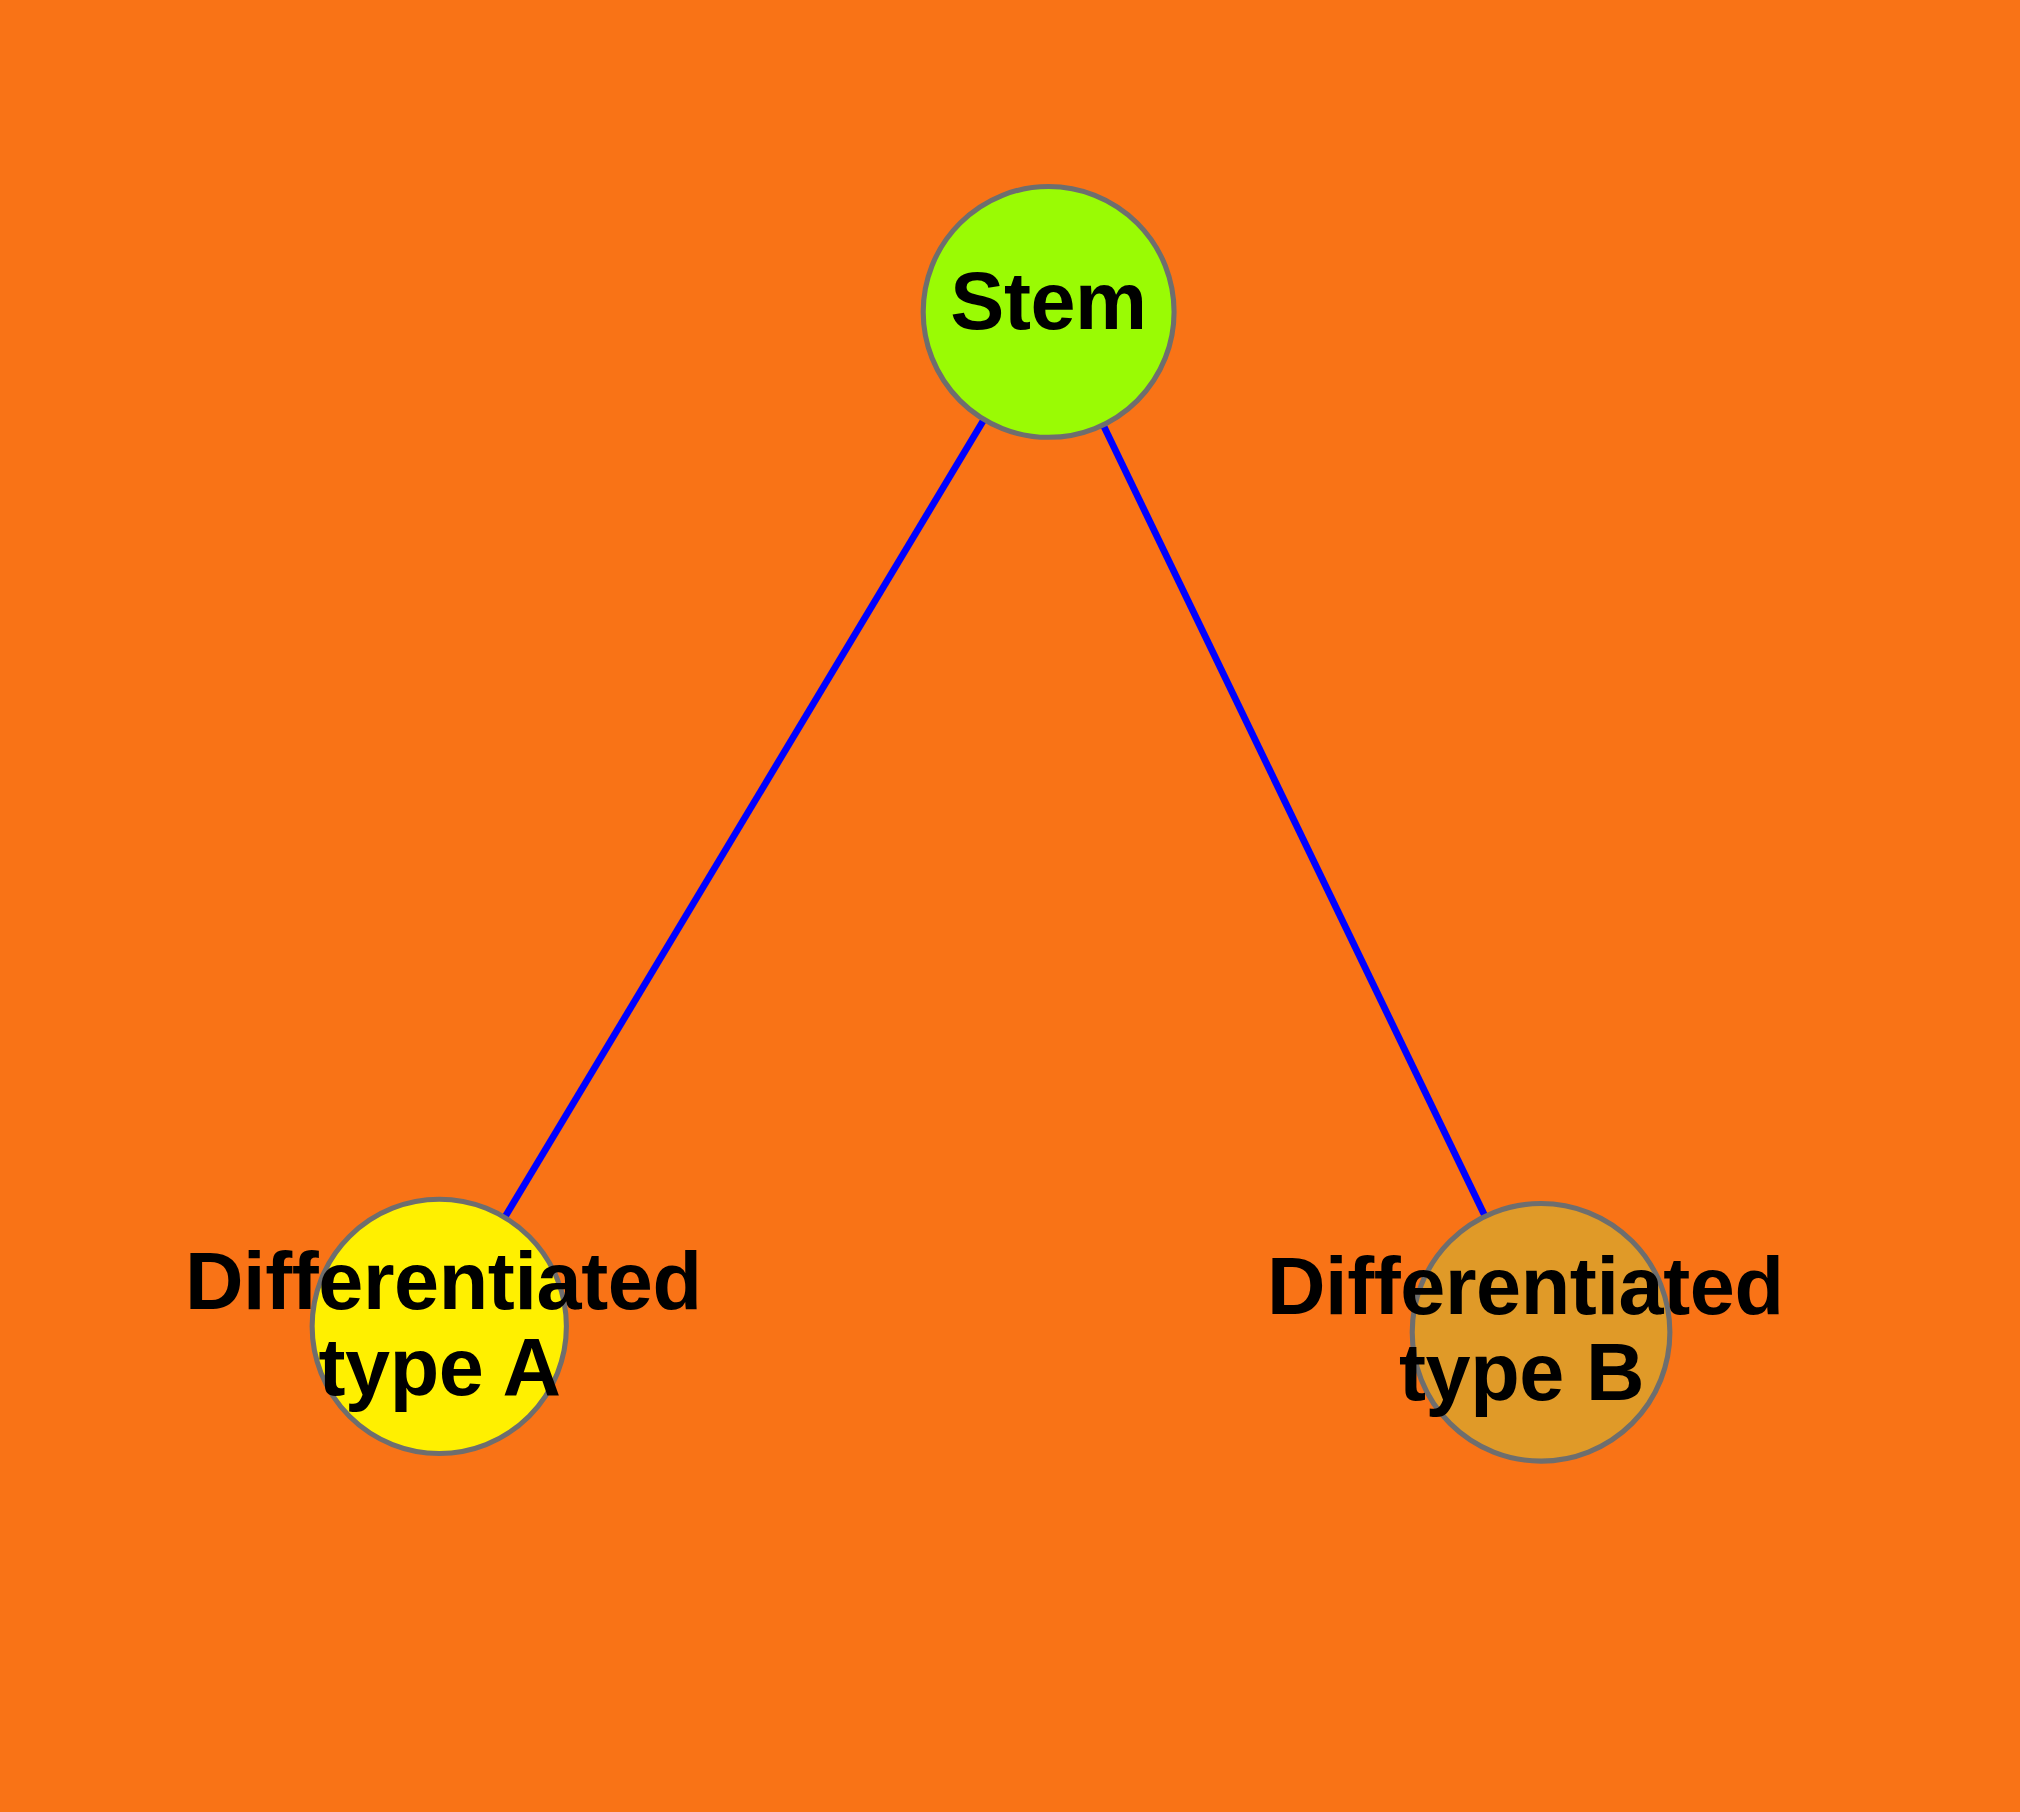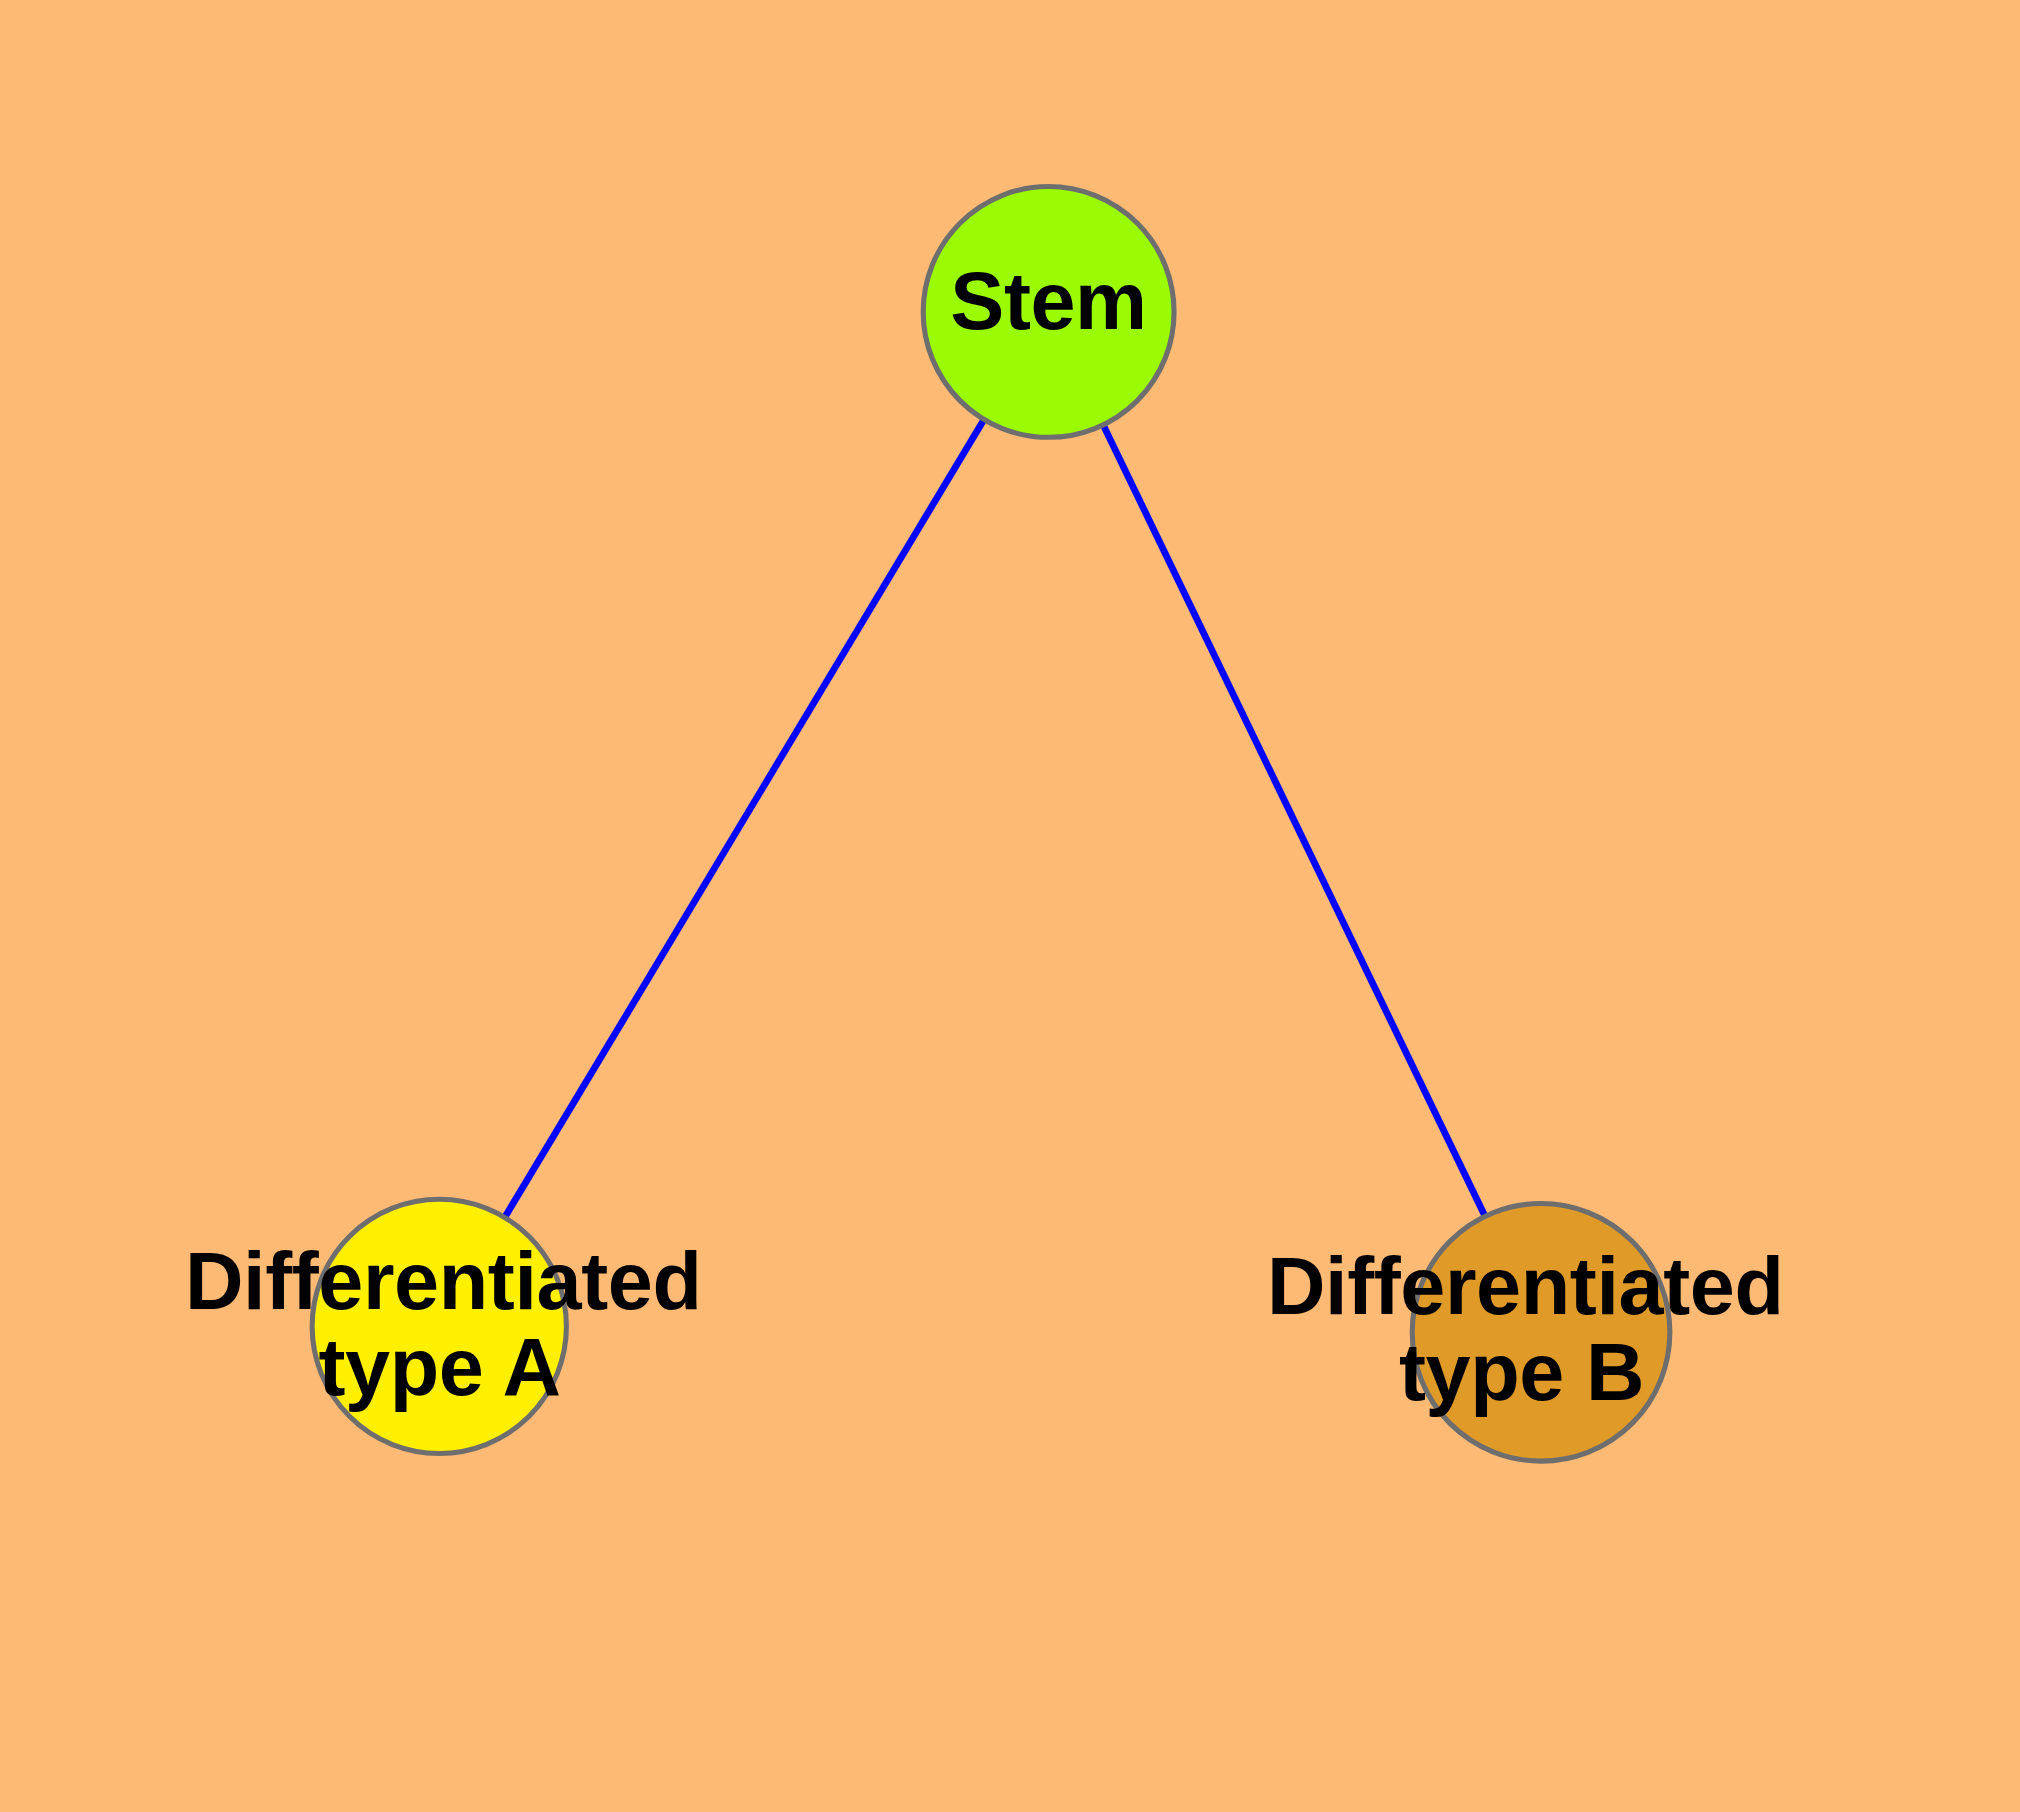--- a/index.html
+++ b/index.html
@@ -9,21 +9,21 @@
   body {
     width: 2021px;
     height: 1812px;
     overflow: hidden;
     font-family: "Liberation Sans", sans-serif;
   }
   #diagram-canvas {
     position: relative;
     width: 2021px;
     height: 1812px;
-    background: #fdba74;
+    background: #f97316;
   }
   #graph-svg {
     position: absolute;
     top: 0;
     left: 0;
     width: 2021px;
     height: 1812px;
   }
   .node-label {
     position: absolute;

